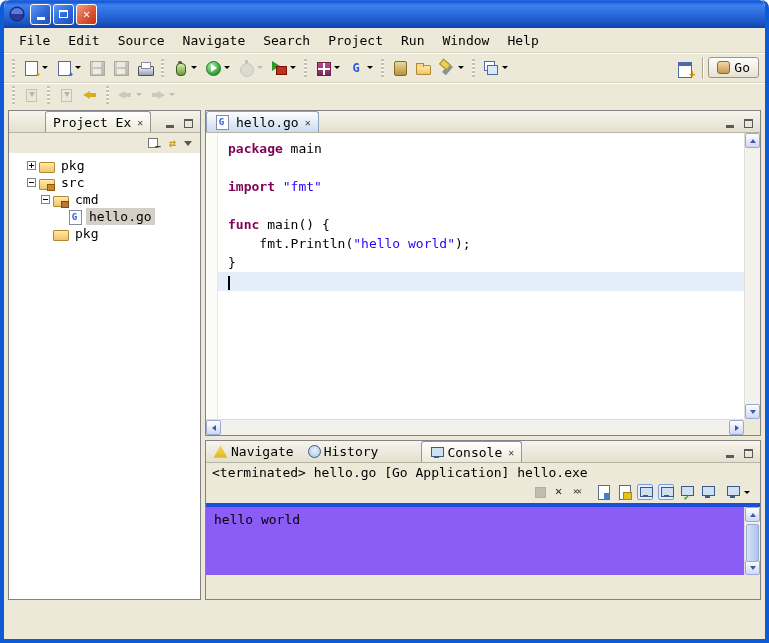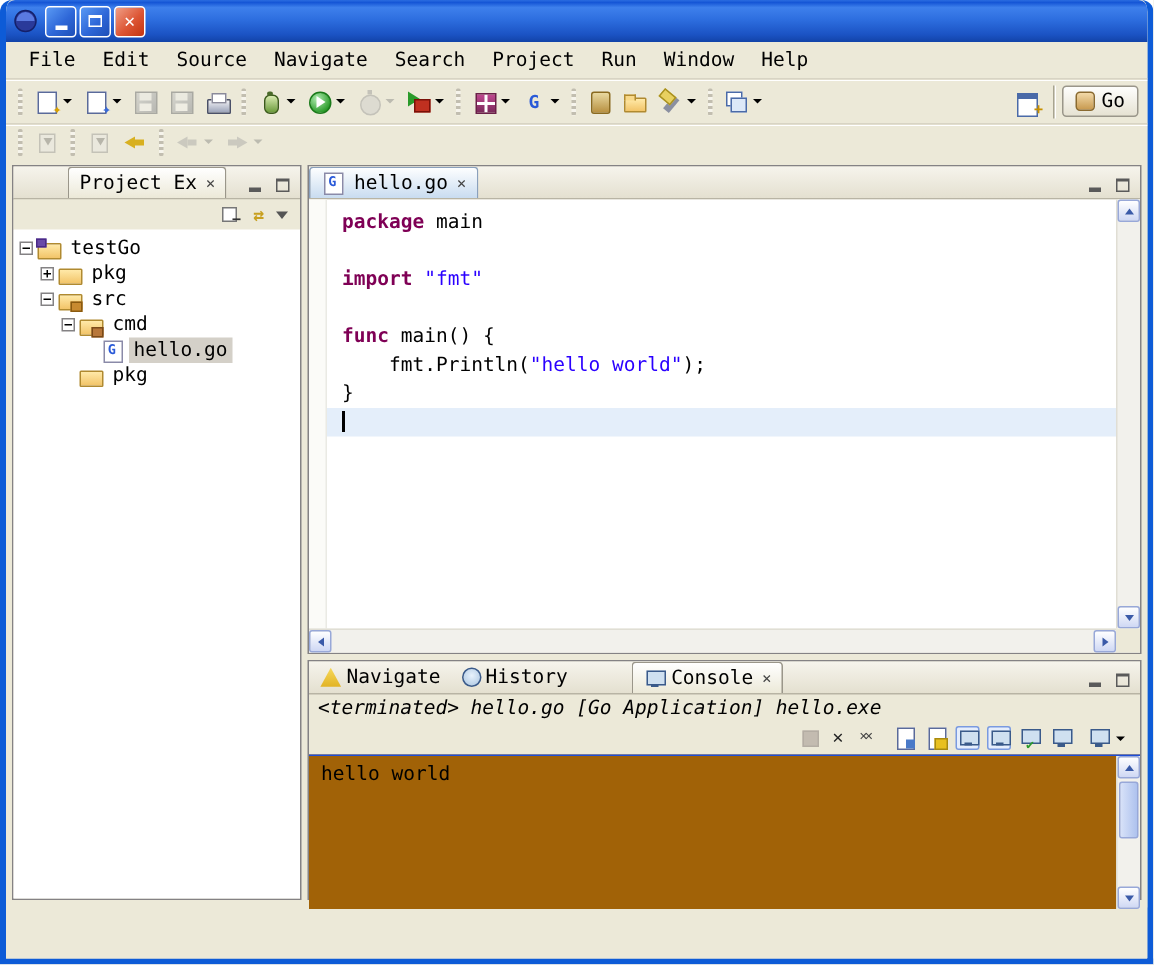--- a/index.html
+++ b/index.html
@@ -150,35 +150,35 @@
   .vscroll { position:absolute; right:0; top:0; bottom:16px; width:16px; background:#F2F1EC; border-left:1px solid #E0DED4; display:flex; flex-direction:column; justify-content:space-between; }
   .hscroll { position:absolute; left:0; right:16px; bottom:0; height:16px; background:#F2F1EC; border-top:1px solid #E0DED4; display:flex; justify-content:space-between; }
   .sb-corner { position:absolute; right:0; bottom:0; width:16px; height:16px; background:#ECE9D8; }
   .sb-btn { width:15px; height:15px; margin:0; background:linear-gradient(#FFFFFF,#CFD8F4); border:1px solid #98A8D8; border-radius:2px; display:flex; align-items:center; justify-content:center; flex:none; }
   .t-up { border-left:3px solid transparent; border-right:3px solid transparent; border-bottom:4px solid #3A5AA8; }
   .t-dn { border-left:3px solid transparent; border-right:3px solid transparent; border-top:4px solid #3A5AA8; }
   .t-lf { border-top:3px solid transparent; border-bottom:3px solid transparent; border-right:4px solid #3A5AA8; }
   .t-rt { border-top:3px solid transparent; border-bottom:3px solid transparent; border-left:4px solid #3A5AA8; }
   .thumb-v { position:absolute; left:1px; right:1px; top:17px; height:38px; background:linear-gradient(90deg,#D8E2F8,#AEC2EE); border:1px solid #98A8D8; border-radius:2px; }
   
-  .console-status { height:18px; padding:2px 6px 0; font-size:13px; white-space:nowrap; overflow:hidden;font-style:italic; }
+  .console-status { height:18px; padding:2px 6px 0; font-size:13px; white-space:nowrap; overflow:hidden; }
   .console-toolbar { height:22px; display:flex; align-items:center; justify-content:flex-end; gap:5px; padding-right:6px; }
   .co { position:relative; width:16px; height:16px; display:inline-block; flex:none; }
   .co-term::before { content:""; position:absolute; left:3px; top:3px; width:9px; height:9px; background:#B86A6A; border:1px solid #8A4A4A; }
   .co-x::before { content:"✕"; position:absolute; left:2px; top:0; font:bold 12px monospace; color:#222; }
   .co-xx::before { content:"✕✕"; position:absolute; left:-1px; top:2px; font:bold 9px monospace; color:#444; letter-spacing:-2px; }
   .co-page::before { content:""; position:absolute; left:3px; top:1px; width:10px; height:13px; background:#fff; border:1px solid #5A6A9A; }
   .co-clear::after { content:""; position:absolute; right:1px; bottom:1px; width:6px; height:6px; background:#4A7AC8; }
   .co-lock::after { content:""; position:absolute; right:0; bottom:0; width:7px; height:6px; background:#E8C020; border:1px solid #A88A10; }
   .co-mon::before { content:""; position:absolute; left:2px; top:2px; width:11px; height:8px; background:#CFE0F0; border:1px solid #3A5A8A; }
   .co-mon::after { content:""; position:absolute; left:5px; bottom:2px; width:5px; height:2px; background:#3A5A8A; }
   .pressed { border:1px solid #7A9AE0; background:#E6EEFC; border-radius:2px; }
   .co-pin::after { content:"✔"; position:absolute; right:-2px; bottom:-2px; color:#2A9A2A; font:bold 9px monospace; background:none; width:auto; height:auto; }
   
-  .console-out-wrap { position:relative; background:#a16207; height:103px; border-top:1px solid #1d4ed8; }
+  .console-out-wrap { position:relative; background:#8b5cf6; height:72px; border-top:4px solid #1d4ed8; }
   .console-output { position:absolute; left:0; top:0; right:16px; bottom:0; padding:5px 8px; font-size:13px; white-space:pre; overflow:hidden; }
   .co-vscroll { position:absolute; right:0; top:0; bottom:0; width:16px; background:#F2F1EC; border-left:1px solid #E0DED4; display:flex; flex-direction:column; justify-content:space-between; }
   
   .statusbar { position:absolute; left:0; top:605px; width:761px; height:30px; background:#ECE9D8; border-top:1px solid #C8C4B4; box-shadow:inset 0 1px 0 #fff; display:flex; align-items:stretch; font-size:13px; }
   .sb-cell { display:flex; align-items:center; padding-left:8px; }
   .sb-cell.c1 { width:196px; align-items:flex-end; padding-bottom:4px; gap:6px; }
   .sb-cell.c2 { width:112px; }
   .sb-cell.c3 { width:112px; }
   .sb-sep { width:1px; background:#9A968A; box-shadow:1px 0 0 #fff; margin:3px 0; }
   .sbi { position:relative; width:15px; height:14px; display:inline-block; }
@@ -339,26 +339,20 @@
             </span>
         </div>
       </div>
       <div class="expl-toolbar">
         <span class="collapse-ic"></span>
         <span class="link-ic">⇄</span>
         <span class="menu-tri"></span>
       </div>
       <div class="tree">
           <div class="tree-row">
-            <span style="width: 4px; flex: 0 0 auto;"></span>
-            <span class="exp minus"></span>
-            <span class="ti ti-project"></span>
-            <span class="tree-label">testGo</span>
-          </div>
-          <div class="tree-row">
             <span style="width: 18px; flex: 0 0 auto;"></span>
             <span class="exp plus"></span>
             <span class="ti ti-folder"></span>
             <span class="tree-label">pkg</span>
           </div>
           <div class="tree-row">
             <span style="width: 18px; flex: 0 0 auto;"></span>
             <span class="exp minus"></span>
             <span class="ti ti-src"></span>
             <span class="tree-label">src</span>

